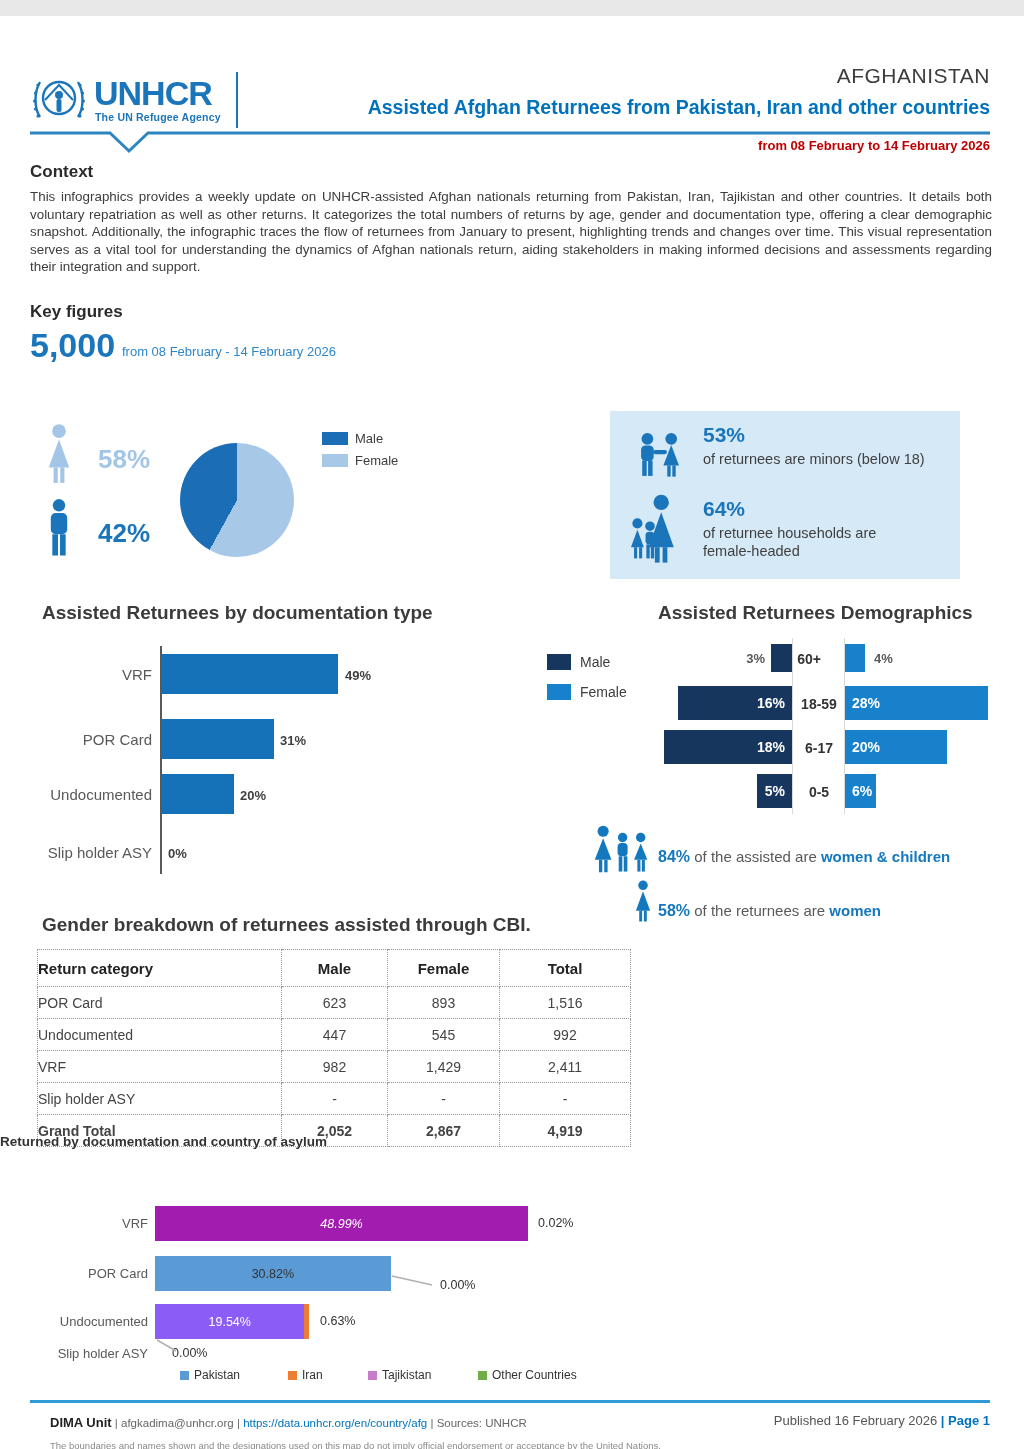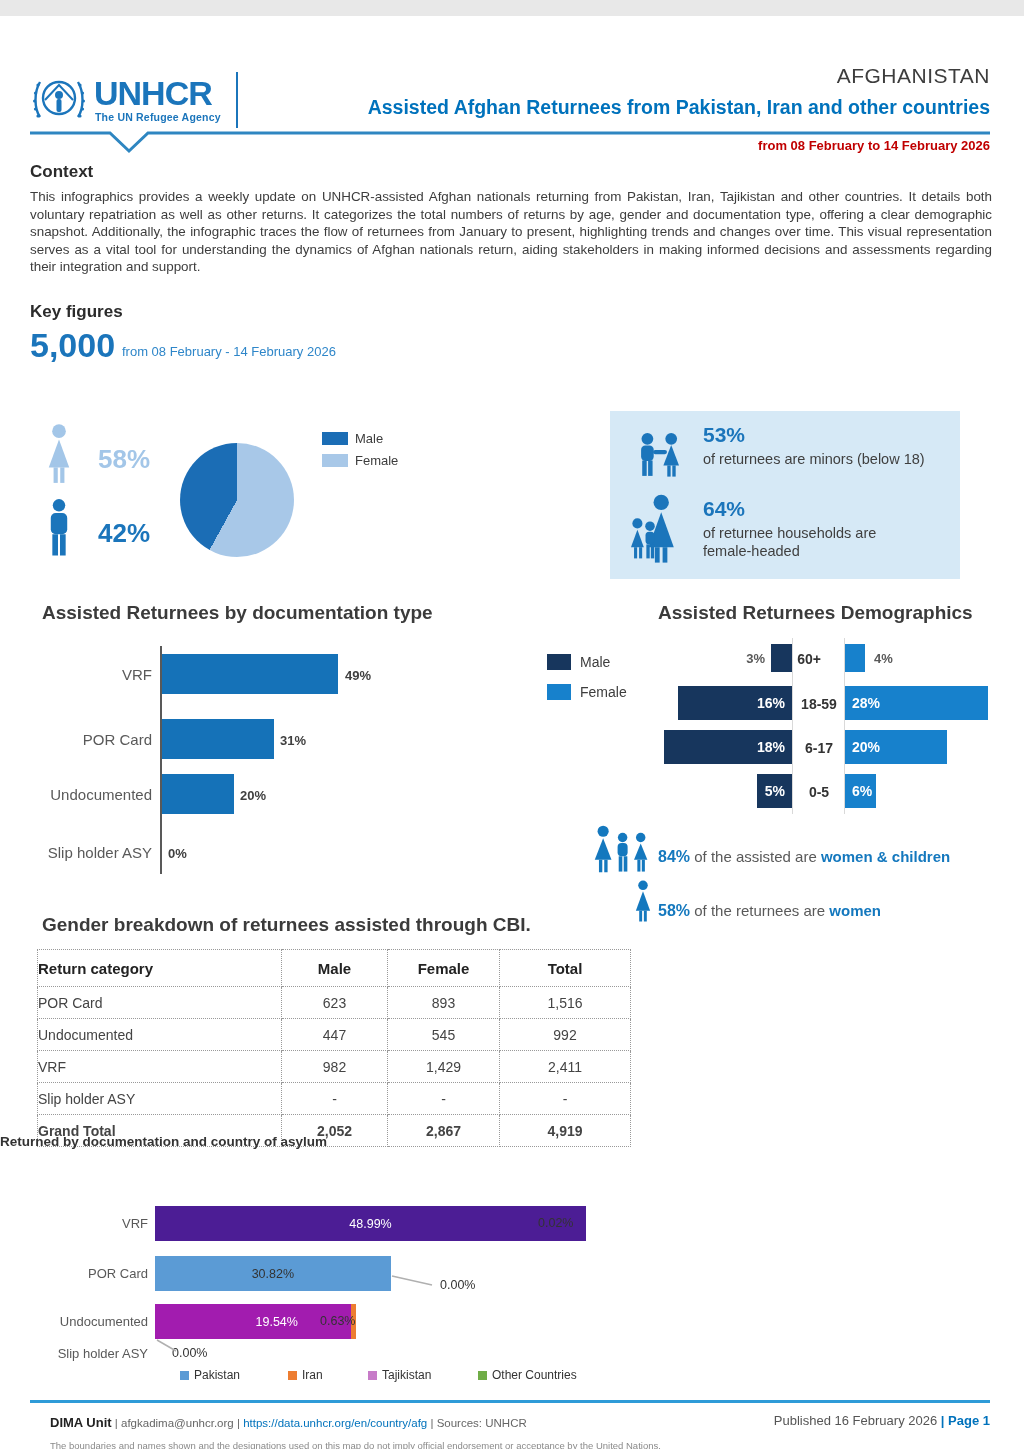--- a/index.html
+++ b/index.html
@@ -342,37 +342,37 @@
         <td class="cell-num">4,919</td>
       </tr>
     </tbody>
       </table>
   </div>
 
   <div class="abs asy-title" style="left:0;top:1118px;width:700px;text-align:left;">Returned by documentation and country of asylum</div>
 
   <div class="abs asy-cat" style="left:48px;top:1200px;">VRF</div>
   <div class="asy-row" style="left:155px;top:1190px;">
-    <div class="asy-seg" style="background: #4c1d95; width: 431px;">
+    <div class="asy-seg" style="background: #a21caf; width: 373px; font-style: italic;">
       <span class="asy-inlab-w">48.99%</span>
     </div>
   </div>
   <div class="abs asy-outlab" style="left:538px;top:1200px;">0.02%</div>
 
   <div class="abs asy-cat" style="left:48px;top:1250px;">POR Card</div>
   <div class="asy-row" style="left:155px;top:1240px;">
     <div class="asy-seg" style="background: rgb(91, 155, 213); width: 235.773px;">
       <span class="asy-inlab-d">30.82%</span>
     </div>
   </div>
   <div class="abs asy-outlab" style="left:440px;top:1262px;">0.00%</div>
 
   <div class="abs asy-cat" style="left:48px;top:1298px;">Undocumented</div>
   <div class="asy-row" style="left:155px;top:1288px;">
-    <div class="asy-seg" style="background: #a21caf; width: 149.481px; padding-left: 47px;">
+    <div class="asy-seg" style="background: #8b5cf6; width: 149.481px;">
       <span class="asy-inlab-w">19.54%</span>
     </div>
     <div class="asy-seg" style="background: rgb(237, 125, 49); width: 4.8195px;"></div>
   </div>
   <div class="abs asy-outlab" style="left:320px;top:1298px;">0.63%</div>
 
   <div class="abs asy-cat" style="left:48px;top:1330px;">Slip holder ASY</div>
   <div class="abs asy-outlab" style="left:172px;top:1330px;">0.00%</div>
 
   <div class="abs" style="left:0;top:1240px;width:700px;height:110px;pointer-events:none;">

